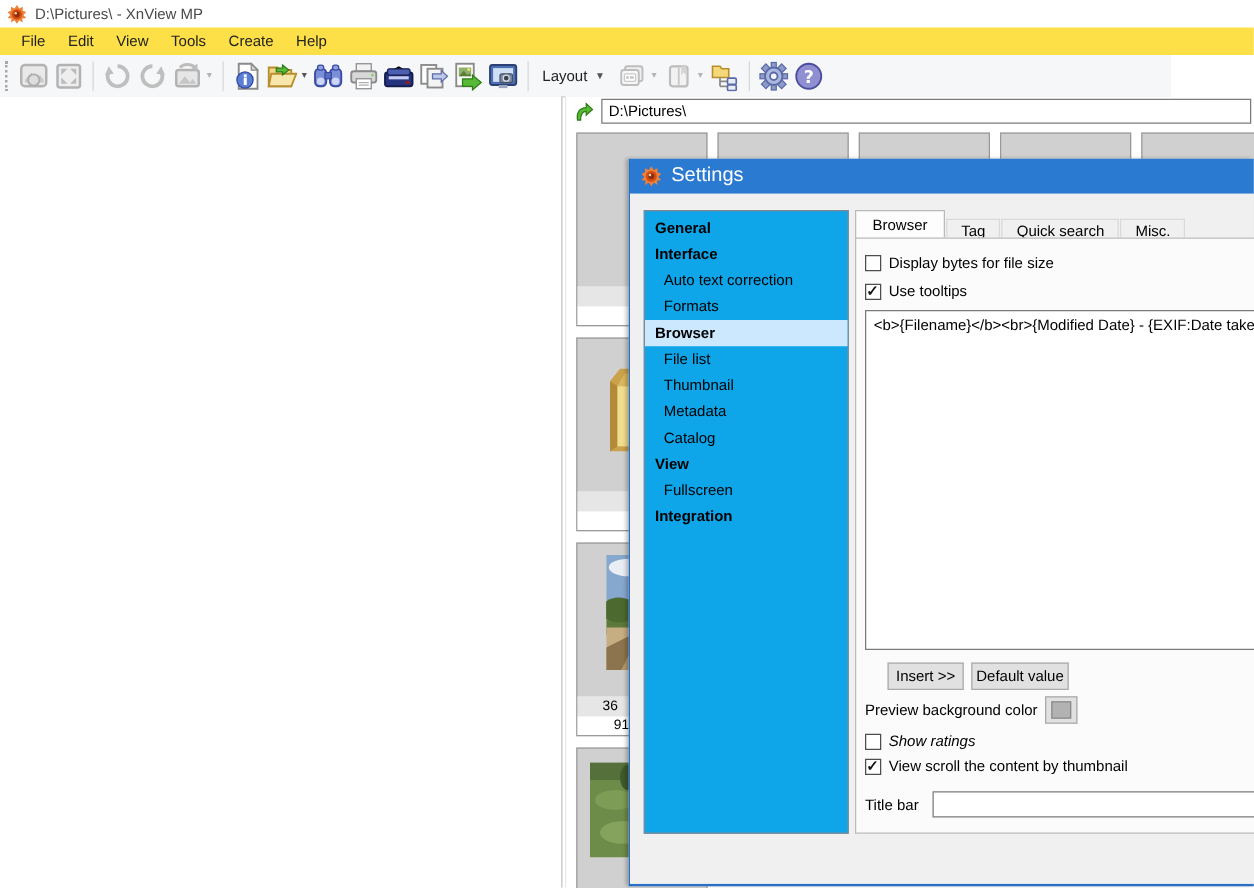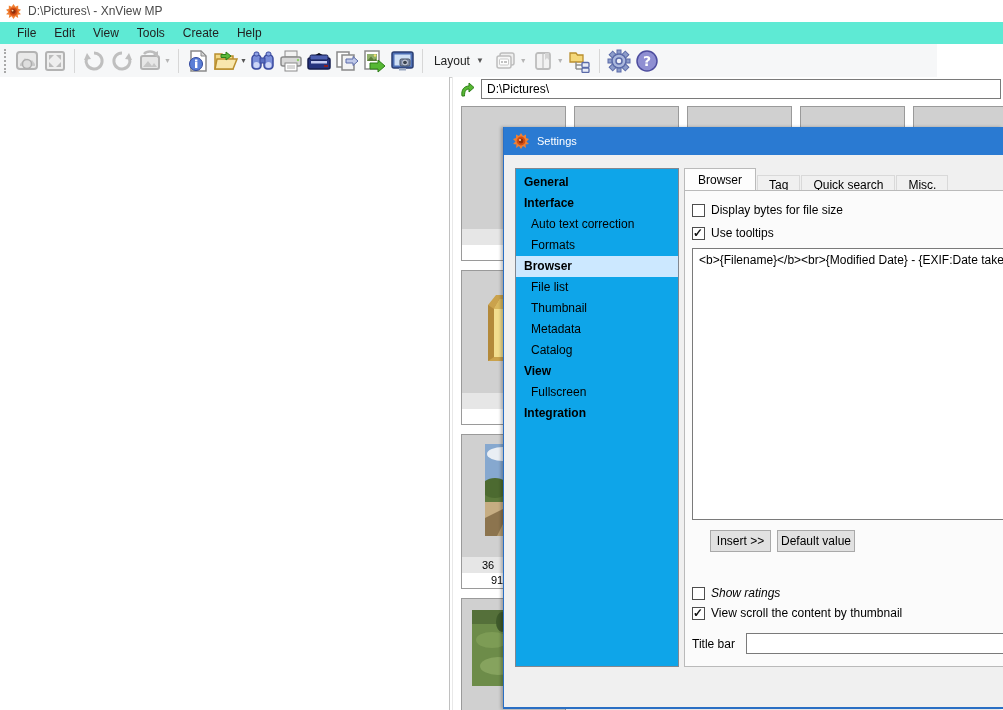--- a/index.html
+++ b/index.html
@@ -1,20 +1,20 @@
 <!DOCTYPE html>
 <html><head>
 <meta charset="utf-8">
 <style>
   * { margin:0; padding:0; box-sizing:border-box; }
   html,body { width:1003px; height:710px; overflow:hidden; background:#fff;
               font-family:"Liberation Sans", sans-serif; font-size:12px; color:#1a1a1a; }
   .titlebar { position:absolute; left:0; top:0; width:1003px; height:22px; background:#ffffff;
               display:flex; align-items:center; padding-left:6px; gap:7px; color:#4a4a4a; }
-  .menubar { position:absolute; left:0; top:22px; width:1003px; height:22px; background:#5eead4;
+  .menubar { position:absolute; left:0; top:22px; width:1003px; height:22px; background:#fde047;
              display:flex; align-items:center; padding-left:8px; }
   .menubar span { padding:3px 9px; color:#222; }
   .toolbar { position:absolute; left:0; top:44px; width:937px; height:34px; background:#f6f7f8;
              border-bottom:1px solid #cfcfcf; display:flex; align-items:center; padding-left:2px; }
   .grip { width:6px; height:24px; border-left:2px dotted #a8a8a8; margin:0 3px 0 2px; }
   .tbtn { width:28px; height:28px; display:flex; align-items:center; justify-content:center; border-radius:2px; }
   .tsep { width:1px; height:24px; background:#d7d7d7; margin:0 5px; }
   .caret { font-size:7px; color:#555; margin:0 2px 0 0; }
   .caret.dis { color:#b5b5b5; }
   .layout-dd { display:flex; align-items:center; gap:6px; padding:4px 6px; color:#222; }
@@ -33,21 +33,21 @@
   .cell .imgarea { position:absolute; left:0; top:0; width:103px; height:122px; }
   .cell .info1 { position:absolute; left:0; top:122px; width:103px; height:16px; background:#e6e6e6;
                  font-size:11px; color:#000; line-height:16px; }
   .cell .info2 { position:absolute; left:0; top:138px; width:103px; height:15px; background:#ffffff;
                  font-size:11px; color:#000; line-height:15px; }
 
   .dialog { position:absolute; left:503px; top:127px; width:500px; height:582px; z-index:20;
             background:#f0f0f0; border-left:1px solid #2a6fc4; border-bottom:2px solid #2a6fc4;
             box-shadow:-2px 0 3px rgba(0,0,0,.25); }
   .dlg-titlebar { height:28px; background:#2a7ad2; display:flex; align-items:center; padding-left:9px; gap:8px; }
-  .dlg-title { color:#ffffff; font-size:11px; }
+  .dlg-title { color:#ffffff; font-size:16px; }
   .dlg-body { position:relative; width:499px; height:552px; background:#f0f0f0; }
 
   .listbox { position:absolute; left:11px; top:13px; width:164px; height:499px; background:#0ea5e9;
              border:1px solid #828790; padding-top:3px; }
   .li { height:21px; line-height:21px; padding-left:8px; color:#000; }
   .li.group { font-weight:bold; }
   .li.child { padding-left:15px; }
   .li.selected { background:#cce8ff; }
 
   .tabbar { position:absolute; left:180px; top:13px; height:23px; display:flex; align-items:flex-end; }
@@ -445,20 +445,26 @@
       <div class="cbrow" style="top:35px;">
         <div class="checkbox checked"></div>
         <span class="cblabel">Use tooltips</span>
       </div>
 
       <div class="template-box">&lt;b&gt;{Filename}&lt;/b&gt;&lt;br&gt;{Modified Date} - {EXIF:Date taken</div>
 
       <div class="btn btn-insert">Insert &gt;&gt;</div>
       <div class="btn btn-default">Default value</div>
 
+      <div class="colorrow">
+        <span class="cblabel">Preview background color</span>
+        <div class="swatch-btn">
+          <div class="swatch"></div>
+        </div>
+      </div>
 
       <div class="cbrow" style="top:395px;font-style:italic;">
         <div class="checkbox"></div>
         <span class="cblabel">Show ratings</span>
       </div>
 
       <div class="cbrow" style="top:415px;">
         <div class="checkbox checked"></div>
         <span class="cblabel">View scroll the content by thumbnail</span>
       </div>

